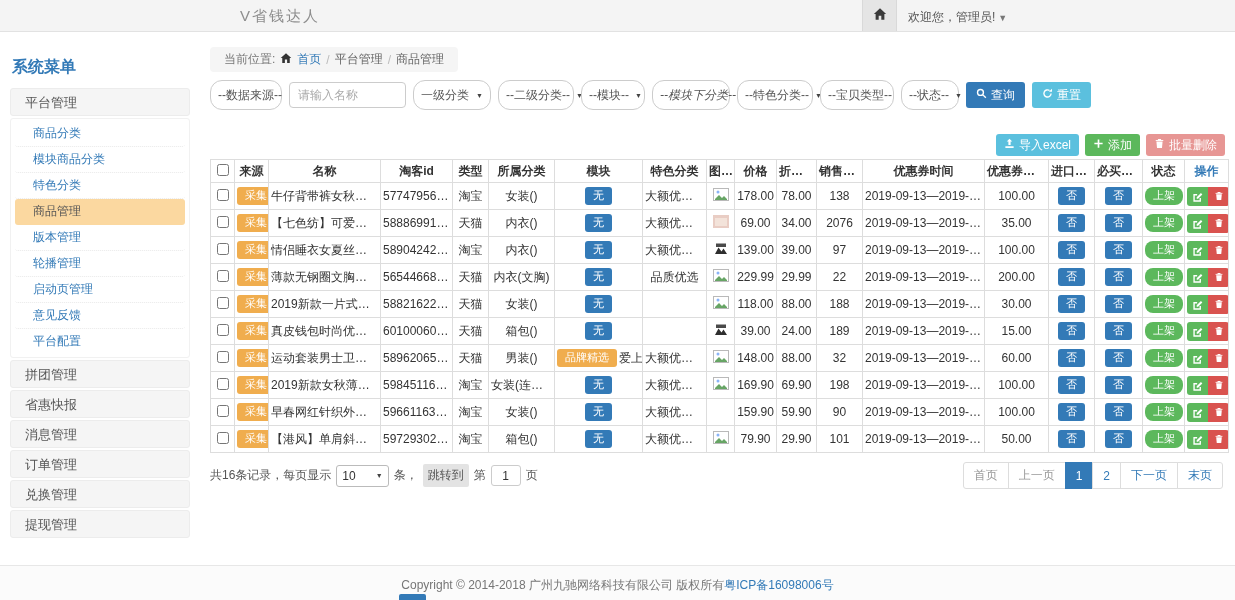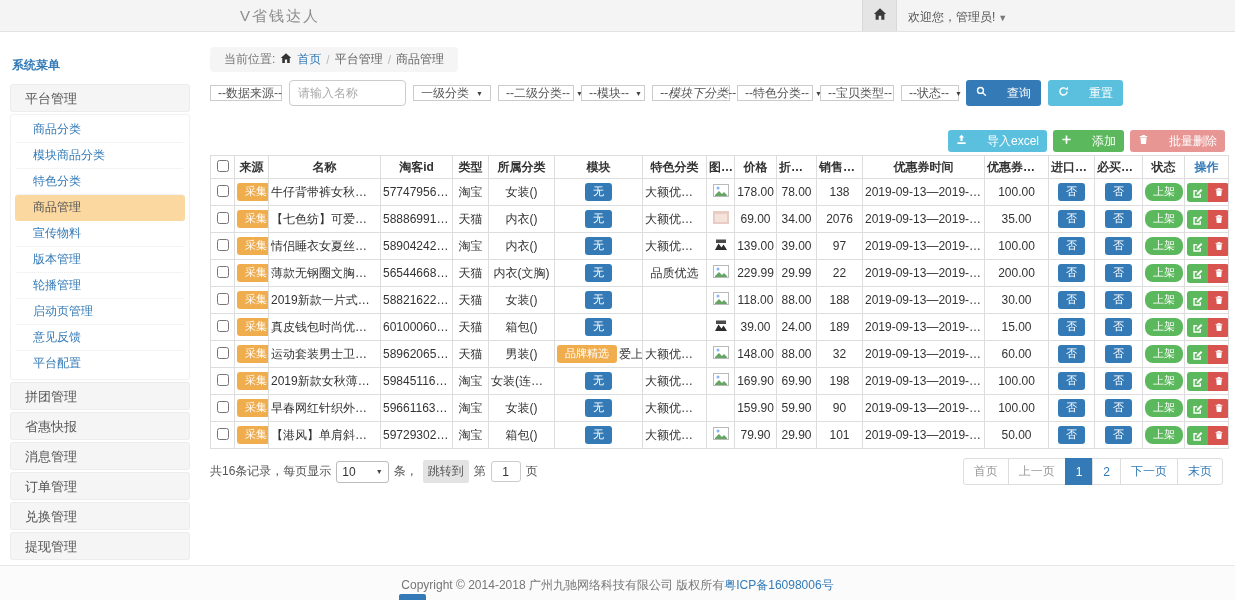--- a/index.html
+++ b/index.html
@@ -11,48 +11,48 @@
   .topbar { position:relative; height:32px; background:#f4f4f4; border-bottom:1px solid #e2e2e2; }
   .brand { position:absolute; left:240px; top:7px; font-size:15px; color:#8d8d8d; letter-spacing:2px; }
   .home-btn { position:absolute; left:862px; top:0; width:35px; height:31px; background:#e5e5e5;
               border-left:1px solid #d9d9d9; border-right:1px solid #d9d9d9;
               display:flex; align-items:center; justify-content:center; cursor:pointer; }
   .welcome { position:absolute; left:908px; top:9px; font-size:12px; color:#555; cursor:pointer; }
   .welcome .dd-caret { font-size:9px; color:#777; margin-left:3px; }
 
   
   .sidebar { position:absolute; left:10px; top:53px; width:180px; }
-  .sidebar-title { color:#337ab7; font-size:12px; font-weight:bold; padding:4px 2px 10px 2px; }
+  .sidebar-title { color:#337ab7; font-size:16px; font-weight:bold; padding:4px 2px 10px 2px; }
   .side-section { height:28px; line-height:27px; background:#f5f5f5; border:1px solid #ececec; border-radius:3px;
                   padding:0 14px; font-size:13px; color:#555; margin-bottom:2px; cursor:pointer;
                   white-space:nowrap; overflow:hidden; }
   .side-sub { background:#fff; border:1px solid #f1f1f1; border-radius:3px; margin-bottom:2px; padding:2px 4px; }
   .side-sub-item { height:26px; line-height:25px; padding:0 0 0 18px; font-size:12px; color:#337ab7;
                    border-bottom:1px dotted #e9e9e9; cursor:pointer; border-radius:3px; }
   .side-sub-item:last-child { border-bottom:none; }
   .side-sub-item.active { background:#fbd8a0; color:#555; border-bottom-color:transparent; }
 
   
   .main { position:absolute; left:210px; top:47px; width:1015px; }
   .breadcrumb { display:inline-flex; align-items:center; gap:5px; background:#f5f5f5; border-radius:4px;
                 padding:5px 14px; font-size:12px; color:#777; height:25px; }
   .breadcrumb .bc-home { color:#337ab7; cursor:pointer; }
   .breadcrumb .bc-sep { color:#bbb; }
   .breadcrumb .bc-item { color:#666; }
 
   .filter-row { margin-top:8px; display:flex; gap:7px; align-items:center; }
   #filter-controls { display:contents; }
-  .f-select { height:16px; border:1px solid #ccc; border-radius:0; background:#fff;
+  .f-select { height:30px; border:1px solid #ccc; border-radius:12px; background:#fff;
               display:flex; align-items:center; justify-content:space-between; padding:0 7px;
               font-size:12px; color:#555; cursor:pointer; white-space:nowrap; }
   .f-select .caret { font-size:7px; color:#444; margin-left:6px; }
   .f-input { height:26px; border:1px solid #ccc; border-radius:4px; padding:0 8px; font-size:12px; color:#555; }
   .f-input::placeholder { color:#aaa; }
   .btn { border:none; border-radius:3px; color:#fff; font-size:12px; display:inline-flex;
-         align-items:center; gap:20px; padding:0 10px; height:26px; cursor:pointer; white-space:nowrap; }
+         align-items:center; gap:4px; padding:0 10px; height:26px; cursor:pointer; white-space:nowrap; }
   .btn-query { background:#337ab7; }
   .btn-reset { background:#5bc0de; }
 
   .toolbar { margin-top:24px; display:flex; justify-content:flex-end; gap:6px; }
   .toolbar .btn { height:22px; padding:0 8px; font-size:12px; }
   .btn-excel { background:#5bc0de; }
   .btn-add { background:#5cb85c; }
   .btn-batch-del { background:#e79694; }
 
   
@@ -122,21 +122,20 @@
 
   <div class="sidebar">
     <div class="sidebar-title">系统菜单</div>
     <div id="sidebar-menu">
         <div class="side-section">平台管理</div>
         <div class="side-sub">
           <div class="side-sub-item">商品分类</div>
           <div class="side-sub-item">模块商品分类</div>
           <div class="side-sub-item">特色分类</div>
           <div class="side-sub-item active">商品管理</div>
-          <div class="side-sub-item">宣传物料</div>
           <div class="side-sub-item">版本管理</div>
           <div class="side-sub-item">轮播管理</div>
           <div class="side-sub-item">启动页管理</div>
           <div class="side-sub-item">意见反馈</div>
           <div class="side-sub-item">平台配置</div>
         </div>
         <div class="side-section">拼团管理</div>
         <div class="side-section">省惠快报</div>
         <div class="side-section">消息管理</div>
         <div class="side-section">订单管理</div>

